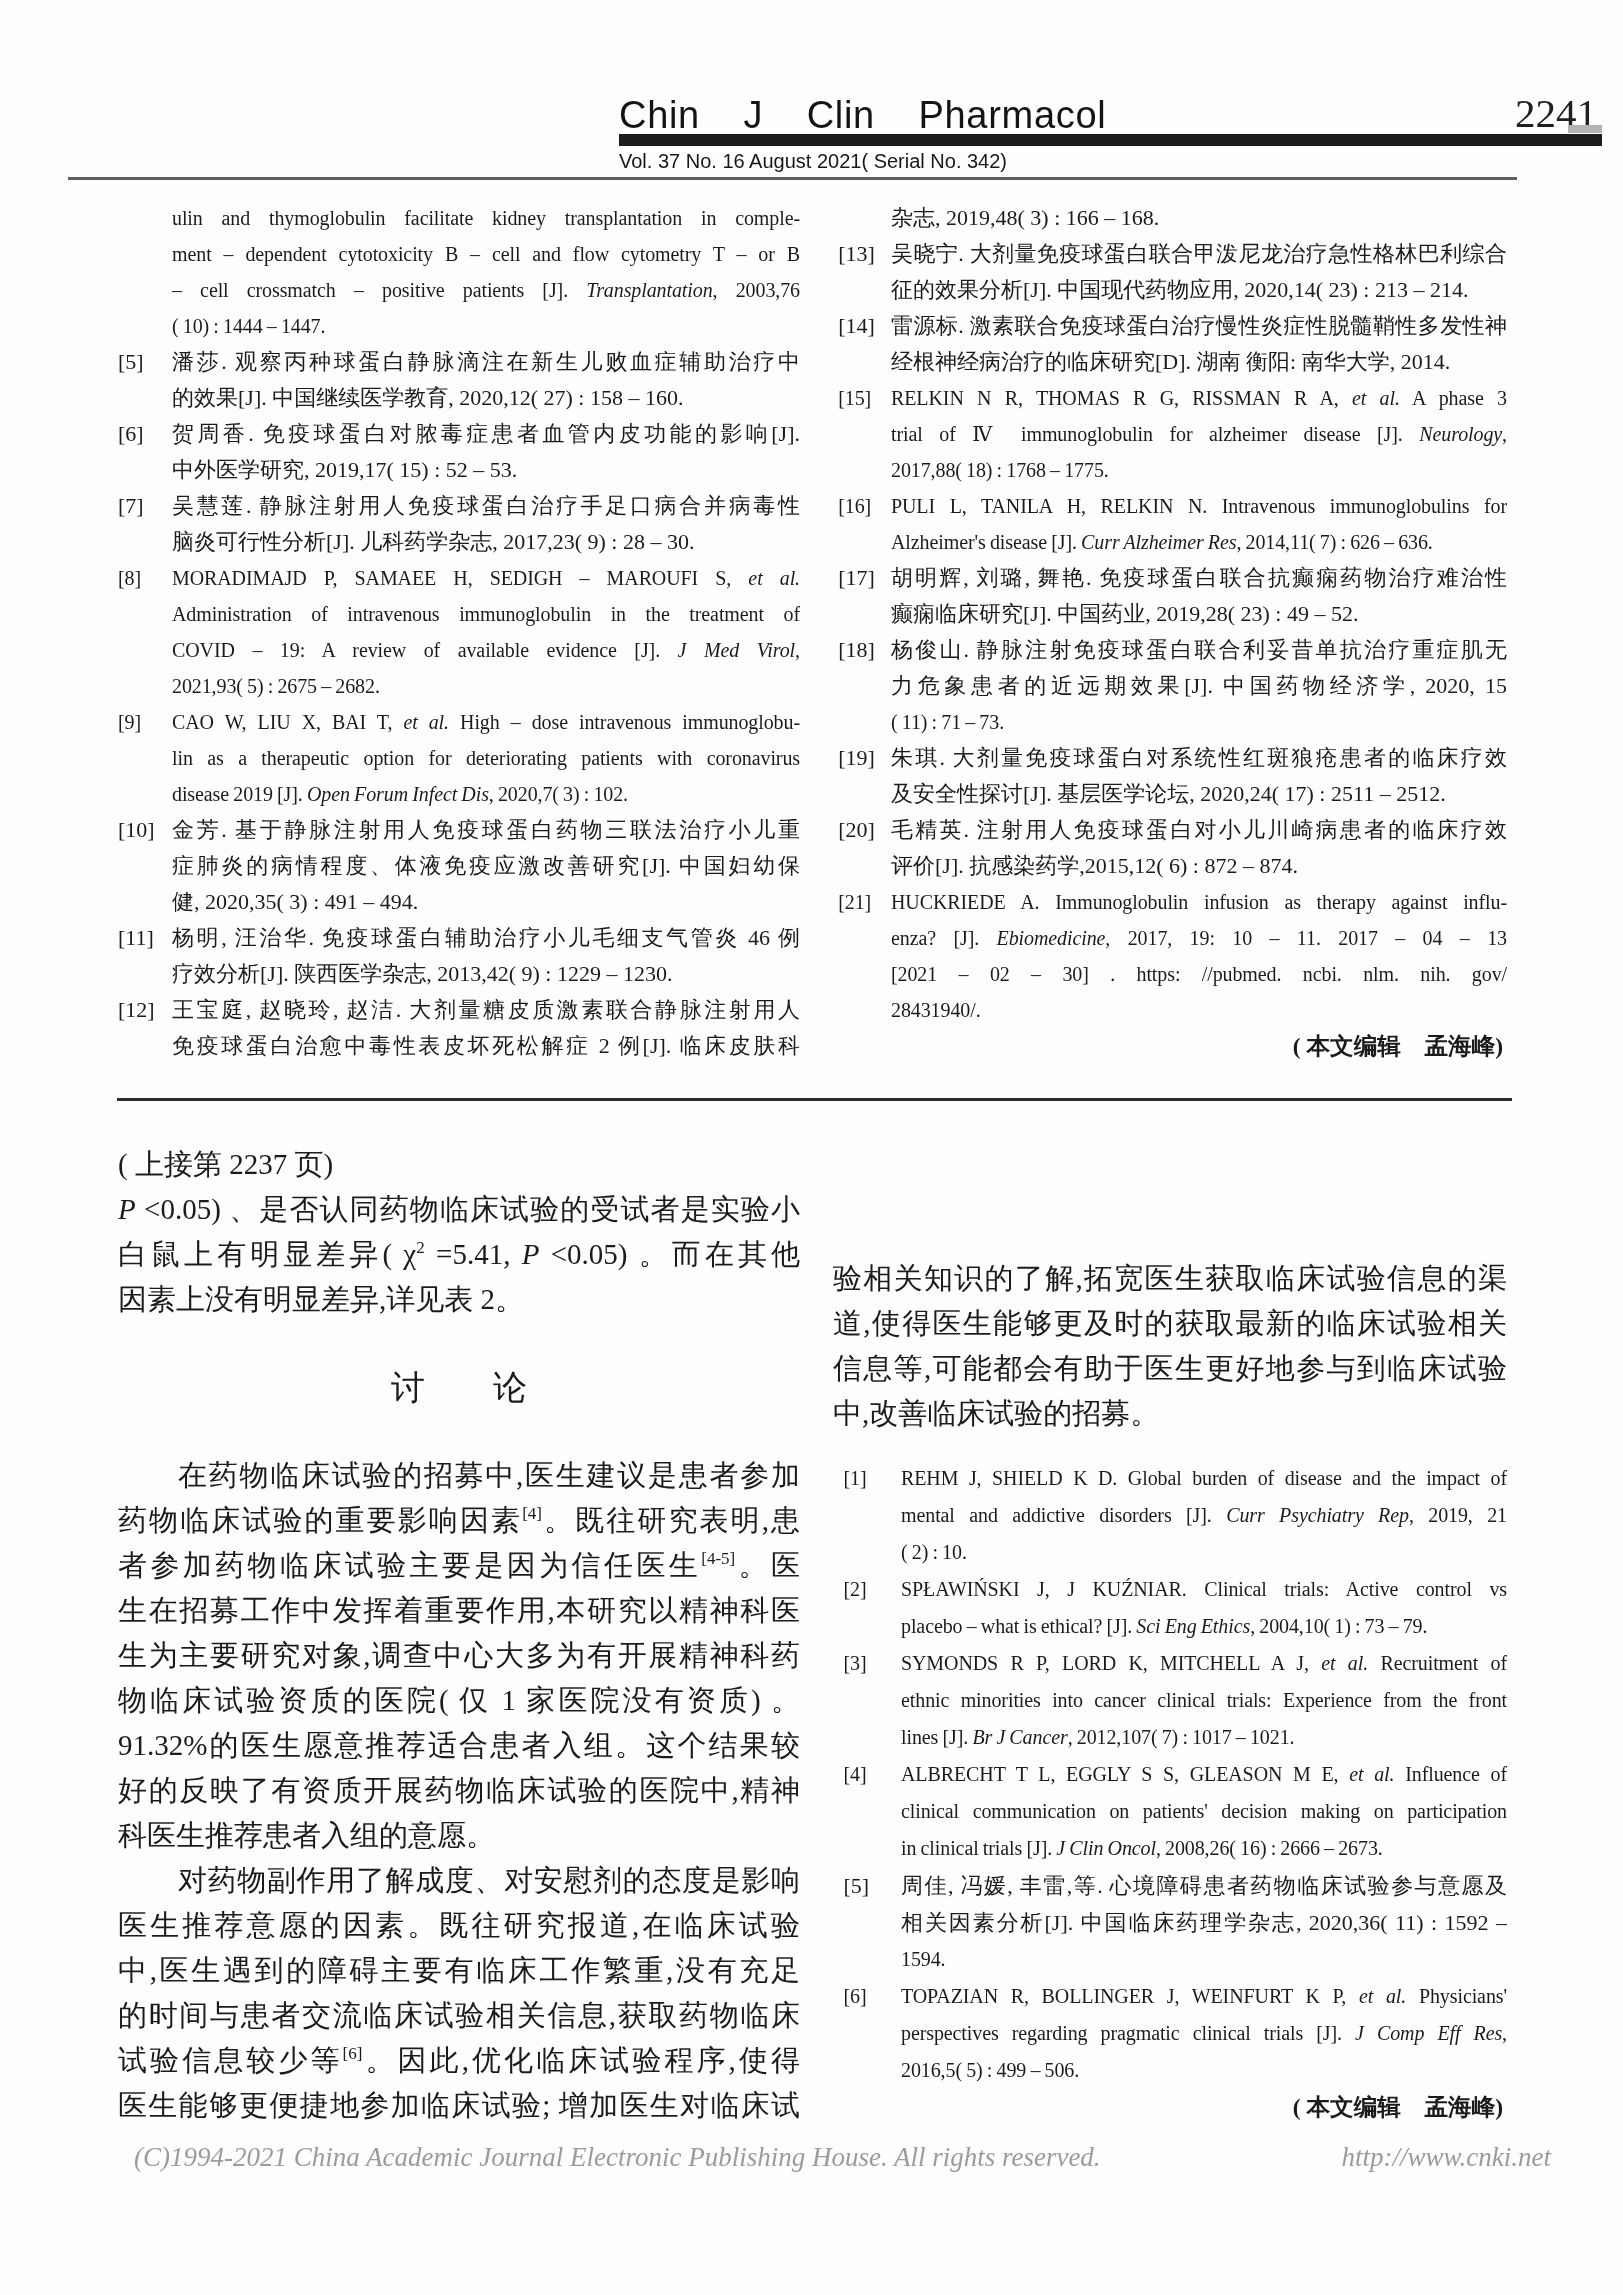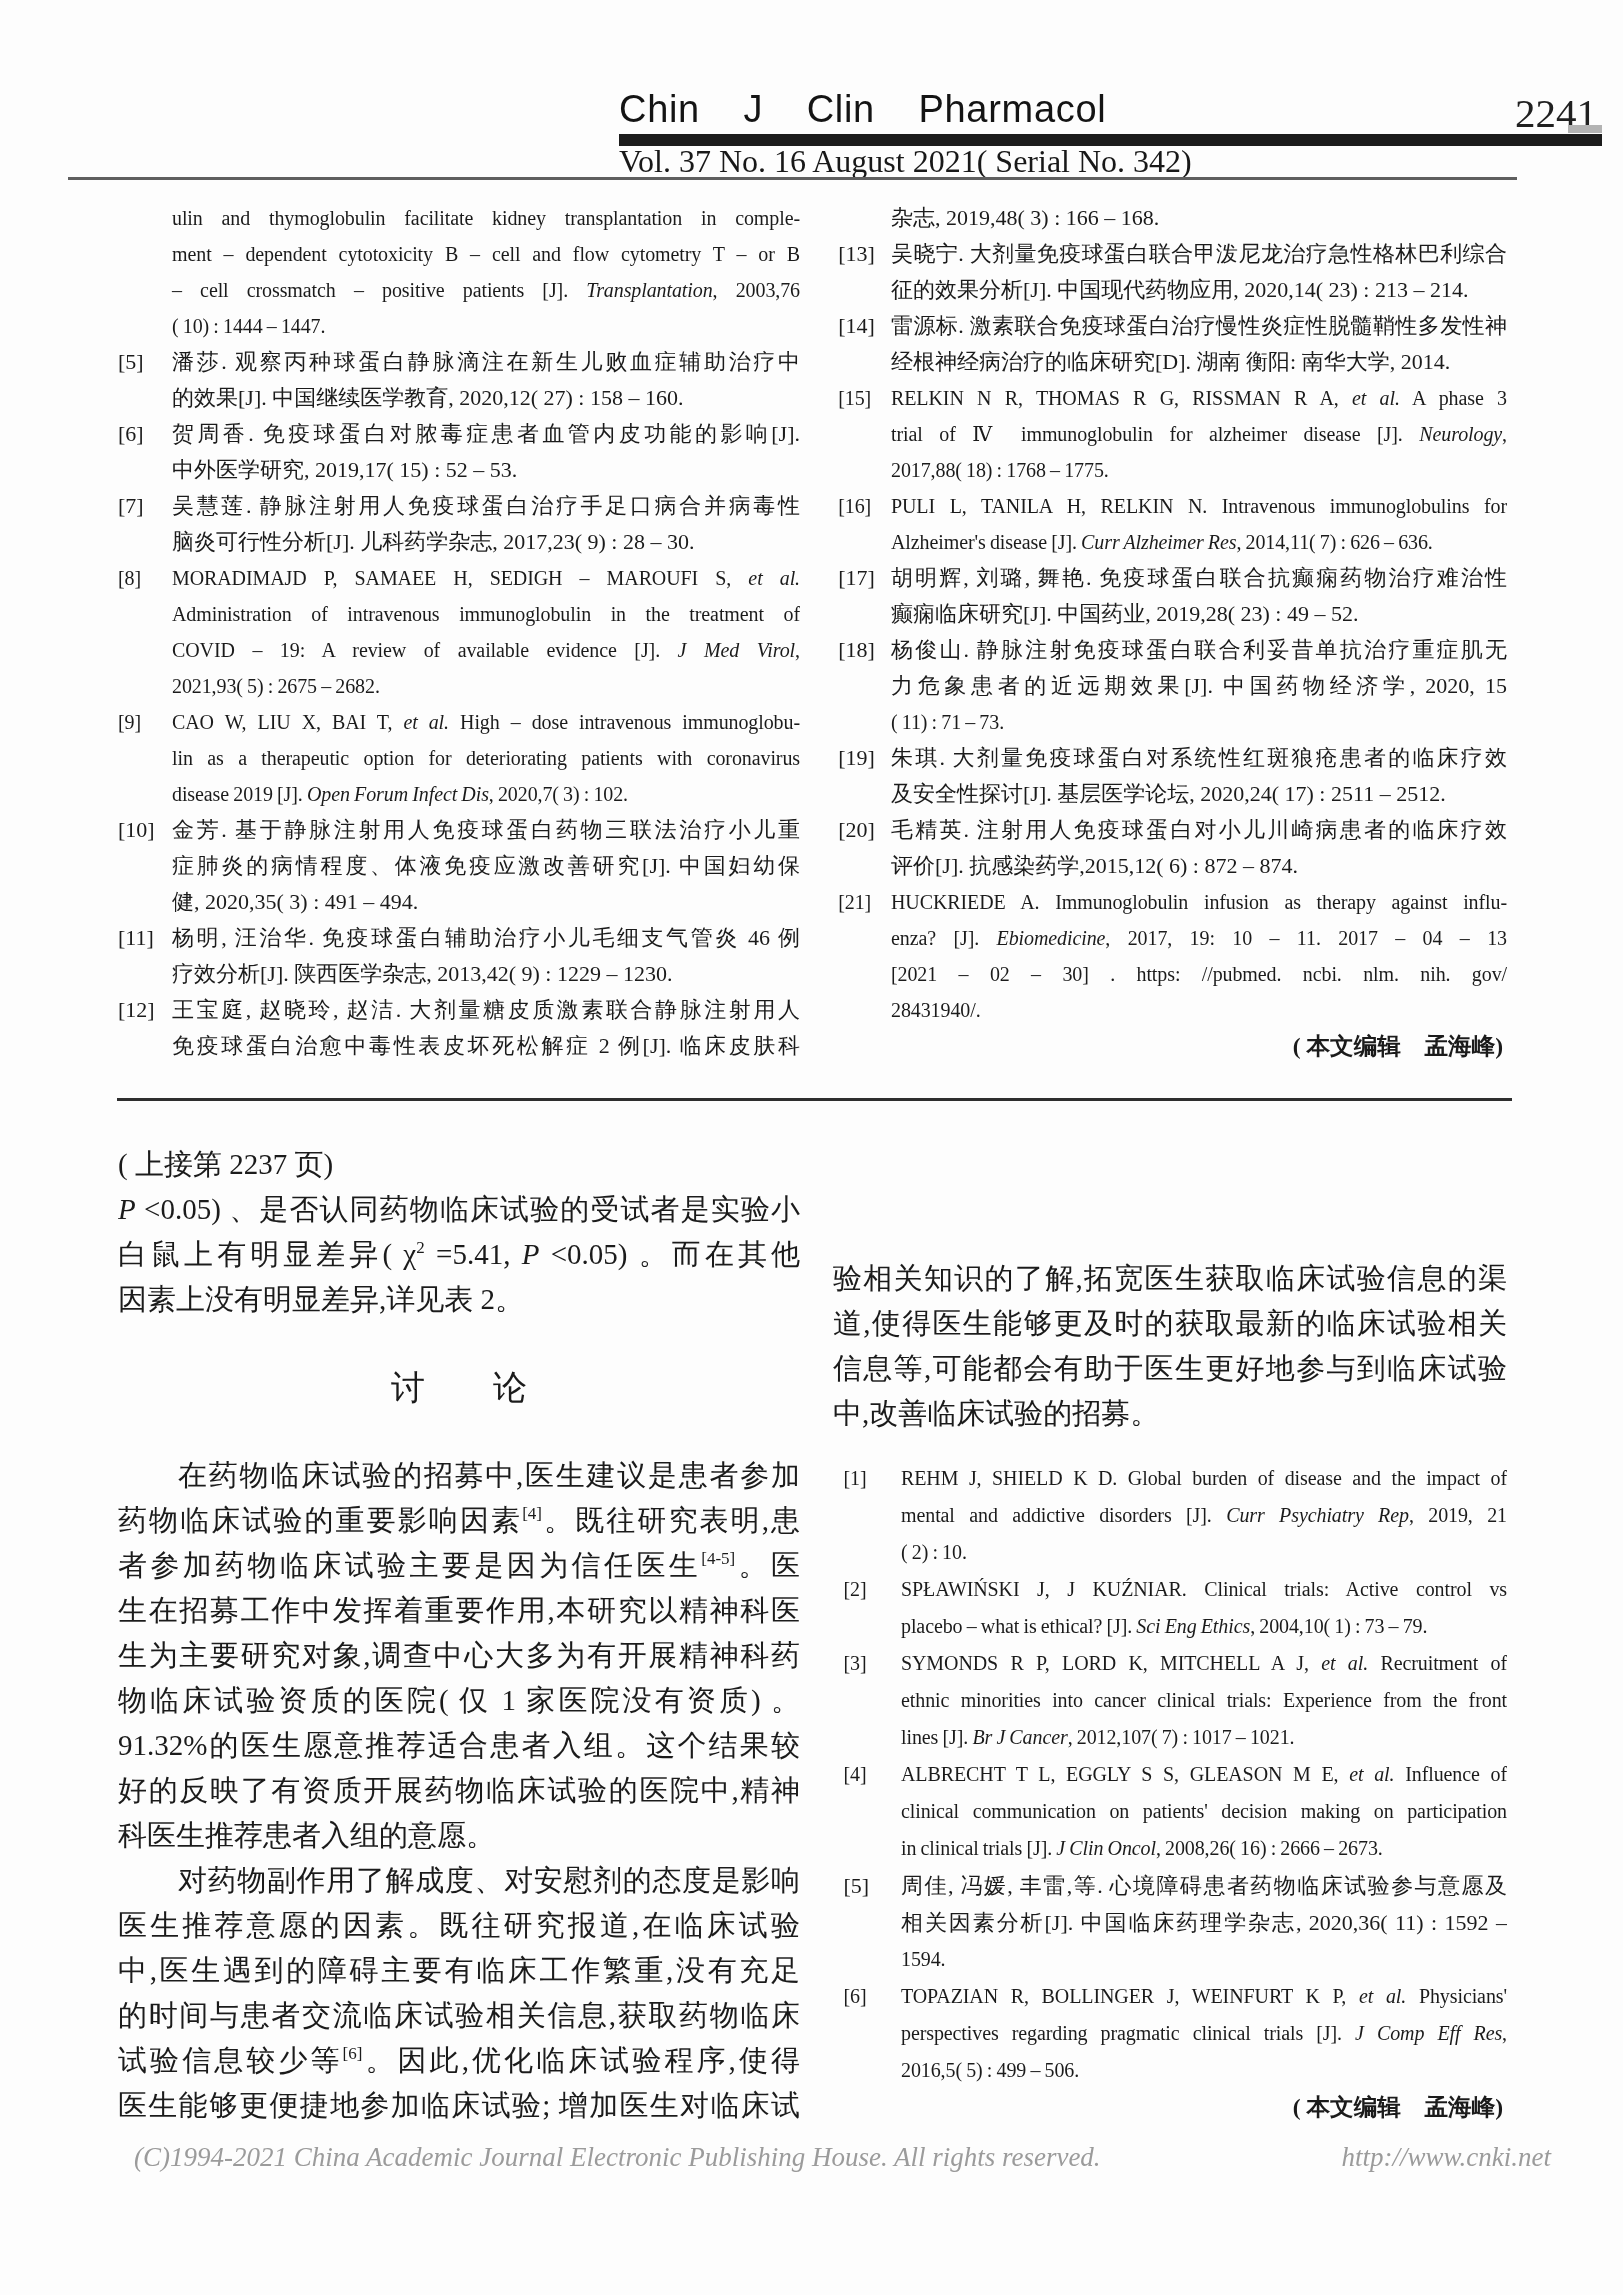--- a/index.html
+++ b/index.html
@@ -11,35 +11,35 @@
   .page{
     position:relative;
     width:1623px;height:2295px;
     background:#fdfdfd;
     font-family:"Liberation Serif","DejaVu Serif",serif;
     color:var(--ink);
     overflow:hidden;
   }
   
   .journal-title{
-    position:absolute;left:619px;top:90px;
+    position:absolute;left:619px;top:96px;
     font-family:"Liberation Sans","DejaVu Sans",sans-serif;
     font-size:38px;line-height:39px;color:#141414;
     letter-spacing:0.7px;word-spacing:10.5px;white-space:pre;
   }
   .page-number{
     position:absolute;left:1486px;top:93px;width:111px;
     font-size:41px;line-height:41px;text-align:right;color:#202020;
   }
   .header-bar{position:absolute;left:619px;top:134px;width:983px;height:11.8px;background:var(--bar_black);}
   .header-bar-tab{position:absolute;left:1568px;top:125px;width:34px;height:7.9px;background:#b3b3b3;}
   .volume-line{
     position:absolute;left:619px;top:148px;
-    font-family:Liberation Serif, serif;
-    font-size:32px;line-height:26px;color:#181818;white-space:pre;
+    font-family:Liberation Sans, sans-serif;
+    font-size:20px;line-height:26px;color:#181818;white-space:pre;
   }
   .header-rule{position:absolute;left:68px;top:177px;width:1449px;height:2.6px;background:#5f5f5f;}
   
   .section-divider{position:absolute;left:117px;top:1098px;width:1395px;height:3.3px;background:#2e2e2e;}
   
   .col{position:absolute;}
   #top-left{left:118px;top:200px;width:682px;}
   #top-right{left:833px;top:200px;width:674px;}
   #bot-left{left:118px;top:1142px;width:682px;}
   #bot-right{left:833px;top:1256px;width:674px;}

